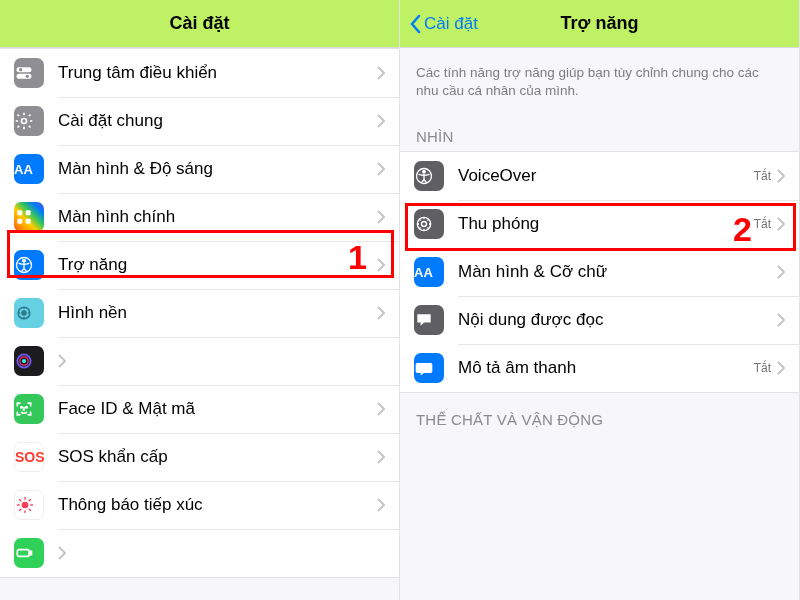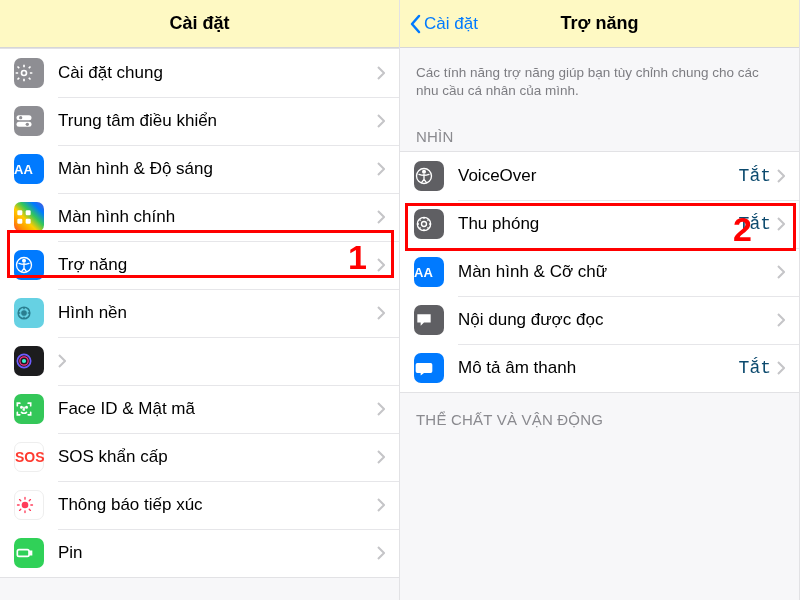--- a/index.html
+++ b/index.html
@@ -14,21 +14,21 @@
     width: 400px; height: 600px;
     background: #f7f7f9;
     display: flex; flex-direction: column;
     border-right: 1px solid #e2e2e5;
     overflow: hidden;
   }
   .pane:last-child { border-right: none; }
   .navbar {
     height: 48px;
     display: flex; align-items: center; justify-content: center;
-    background: #fef9c3;
+    background: #bef264;
     border-bottom: 1px solid #d6d6d9;
     position: relative;
   }
   .navbar .title { font-weight: 600; font-size: 18px; color: #000; }
   .navbar .back {
     position: absolute; left: 8px; top: 0; bottom: 0;
     display: flex; align-items: center;
     color: #007aff; font-size: 17px;
     gap: 2px;
   }
@@ -60,21 +60,21 @@
   .ico {
     width: 30px; height: 30px; border-radius: 7px;
     display: flex; align-items: center; 
     margin-right: 14px;
     flex-shrink: 0;
     color: #fff;
     font-size: 14px;
   }
   .ico svg { width: 20px; height: 20px; }
   .label { flex: 1; font-size: 17px; color: #000; }
-  .status { font-size: 18px; color: #0c4a6e; margin-right: 6px; font-family: Liberation Mono, monospace; }
+  .status { font-size: 12px; color: #737373; margin-right: 6px; }
   .chev { color: #c5c5c8; flex-shrink: 0; }
   .chev svg { width: 8px; height: 14px; display: block; }
   .hl {
     position: absolute;
     border: 3px solid #ff0000;
     pointer-events: none;
     z-index: 10;
   }
   .hl-box1 { left: 7px; top: 230px; width: 387px; height: 48px; }
   .hl-box2 { left: 405px; top: 203px; width: 391px; height: 48px; }
@@ -104,43 +104,43 @@
 
 <div class="pane">
   <div class="navbar">
     <div class="title">Cài đặt</div>
   </div>
   <div class="scroll">
     <div class="list">
 
       <div class="row">
         <div class="ico c-gray">
-          <svg viewBox="0 0 24 24" fill="none" stroke="#fff" stroke-width="2">
-              <circle cx="12" cy="12" r="3"></circle>
-              <path d="M12 2v3M12 19v3M4.2 4.2l2.1 2.1M17.7 17.7l2.1 2.1M2 12h3M19 12h3M4.2 19.8l2.1-2.1M17.7 6.3l2.1-2.1"></path>
-            </svg>
-        </div>
-        <div class="label">Cài đặt chung</div>
-        <div class="chev">
-            <svg viewBox="0 0 8 14">
-              <path d="M1 1l6 6-6 6" stroke="currentColor" stroke-width="2" fill="none"></path>
-            </svg>
-          </div>
-      </div>
-
-      <div class="row">
-        <div class="ico c-gray">
           <svg viewBox="0 0 24 24" fill="#fff">
               <rect x="3" y="5" width="18" height="6" rx="3"></rect>
               <rect x="3" y="13" width="18" height="6" rx="3"></rect>
               <circle cx="8" cy="8" r="2" fill="#8e8e93"></circle>
               <circle cx="16" cy="16" r="2" fill="#8e8e93"></circle>
             </svg>
         </div>
         <div class="label">Trung tâm điều khiển</div>
+        <div class="chev">
+            <svg viewBox="0 0 8 14">
+              <path d="M1 1l6 6-6 6" stroke="currentColor" stroke-width="2" fill="none"></path>
+            </svg>
+          </div>
+      </div>
+
+      <div class="row">
+        <div class="ico c-gray">
+          <svg viewBox="0 0 24 24" fill="none" stroke="#fff" stroke-width="2">
+              <circle cx="12" cy="12" r="3"></circle>
+              <path d="M12 2v3M12 19v3M4.2 4.2l2.1 2.1M17.7 17.7l2.1 2.1M2 12h3M19 12h3M4.2 19.8l2.1-2.1M17.7 6.3l2.1-2.1"></path>
+            </svg>
+        </div>
+        <div class="label">Cài đặt chung</div>
         <div class="chev">
             <svg viewBox="0 0 8 14">
               <path d="M1 1l6 6-6 6" stroke="currentColor" stroke-width="2" fill="none"></path>
             </svg>
           </div>
       </div>
 
       <div class="row">
         <div class="ico c-blue">
           <span style="font-weight:600;font-size:13px;">AA</span>
@@ -263,21 +263,20 @@
           </div>
       </div>
 
       <div class="row">
         <div class="ico c-green">
           <svg viewBox="0 0 24 24" fill="none" stroke="#fff" stroke-width="2">
               <rect x="4" y="8" width="14" height="8" rx="2"></rect>
               <rect x="19" y="10" width="2" height="4" fill="#fff"></rect>
             </svg>
         </div>
-        <div class="label">Pin</div>
         <div class="chev">
             <svg viewBox="0 0 8 14">
               <path d="M1 1l6 6-6 6" stroke="currentColor" stroke-width="2" fill="none"></path>
             </svg>
           </div>
       </div>
 
     </div>
   </div>
 </div>

